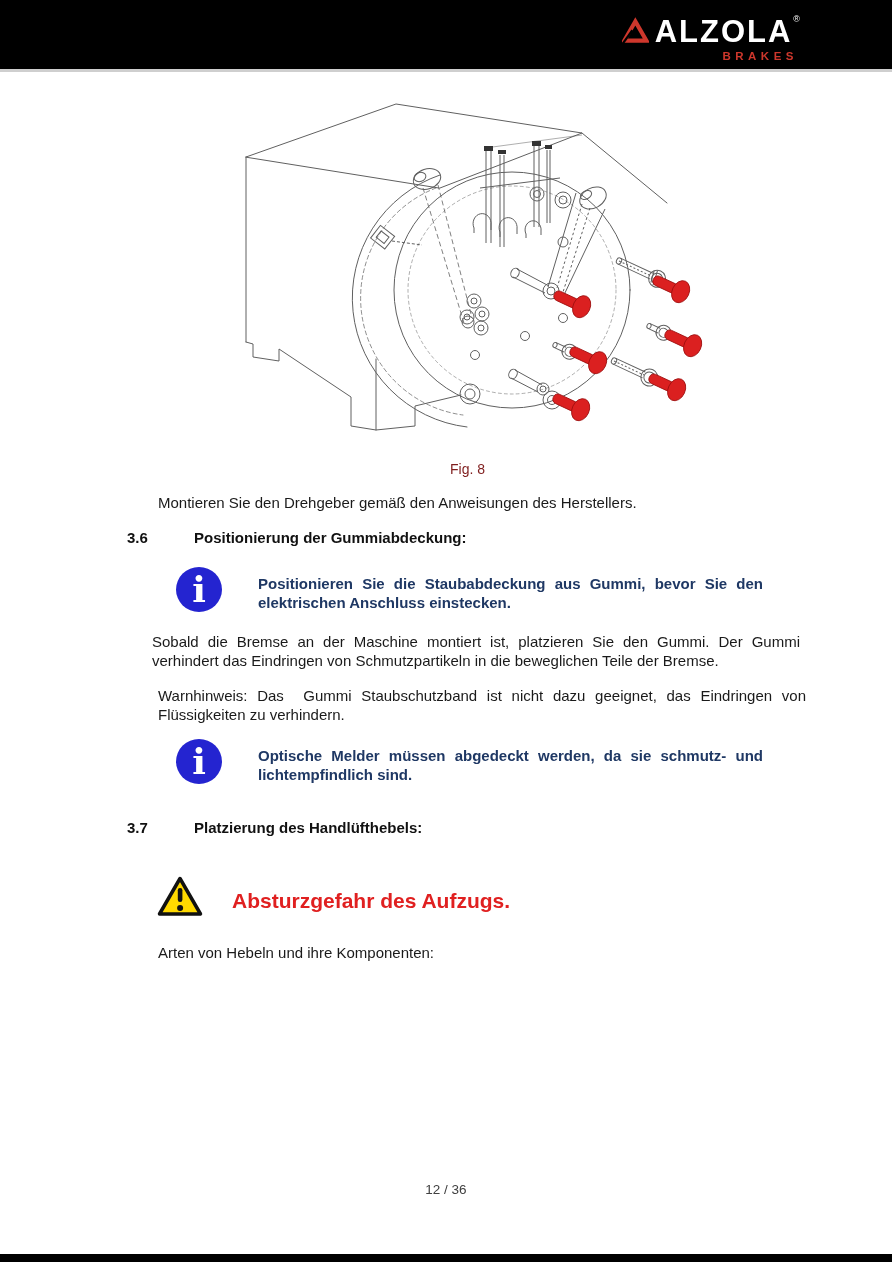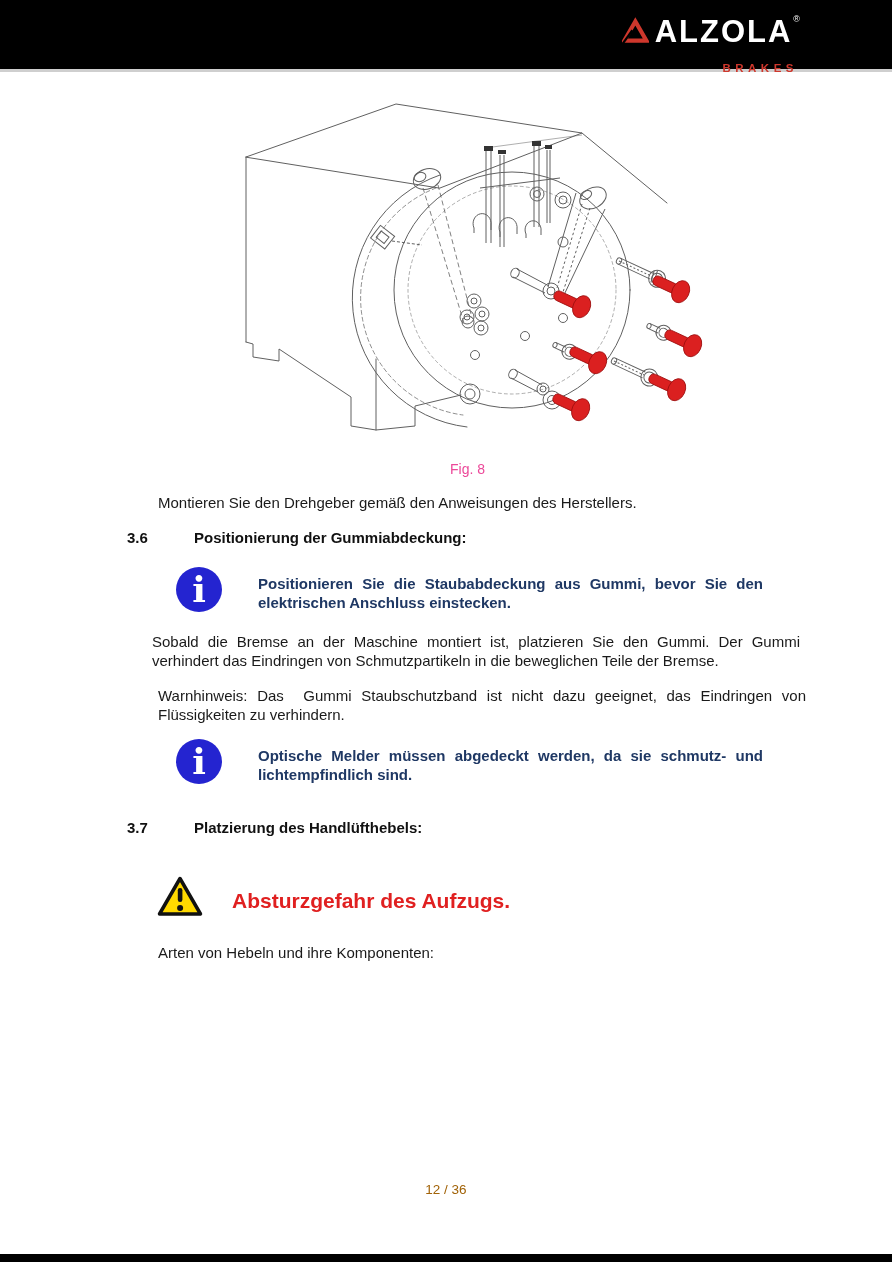--- a/index.html
+++ b/index.html
@@ -5,37 +5,37 @@
   * { margin:0; padding:0; box-sizing:border-box; }
   body { background:#ffffff; font-family:"Liberation Sans", sans-serif; }
   .page { position:relative; width:892px; height:1262px; background:#ffffff; overflow:hidden; margin:0 auto; }
 
   
   .header-bar { position:absolute; top:0; left:0; width:892px; height:72px; background:#000000; border-bottom:3px solid #cfcfcf; }
   .brand { position:absolute; top:13px; left:622px; width:178px; color:#ffffff; }
   .brand-row { display:flex; align-items:center;justify-content:flex-end; }
   .brand-name { font-size:31px; font-weight:bold; letter-spacing:2px; color:#ffffff; margin-left:6px; line-height:1; }
   .brand-reg { font-size:9px; color:#ffffff; align-self:flex-start; margin-top:1px; margin-left:1px; }
-  .brand-sub { text-align:right; font-size:11.5px; font-weight:bold; letter-spacing:4.5px; color:#ce372c; margin-top:13px; padding-right:2px; }
+  .brand-sub { text-align:right; font-size:11.5px; font-weight:bold; letter-spacing:4.5px; color:#ce372c; margin-top:1px; padding-right:2px; }
 
   
   .figure-wrap { position:absolute; top:95px; left:230px; width:475px; height:350px; }
-  .figure-caption { position:absolute; top:461px; left:230px; width:475px; text-align:center; font-size:14px; color:#ec4899; }
+  .figure-caption { position:absolute; top:461px; left:230px; width:475px; text-align:center; font-size:14px; color:#7f1d1d; }
 
   
   .para { position:absolute; font-size:15px; line-height:19px; color:#1a1a1a;margin-left:8px; }
   .just { text-align:justify; text-align-last:left; }
   .heading { position:absolute; left:127px; display:flex; font-size:15px; font-weight:bold; color:#111111;gap:44px; }
   .heading .h-num { width:23px; flex:0 0 23px; }
   .note-text { position:absolute; left:258px; width:505px; font-size:15px; line-height:19px; font-weight:bold; color:#1f3864; text-align:justify; text-align-last:left; }
   .hazard-text { position:absolute; left:232px; font-size:21px; font-weight:bold; color:#e02020; }
   .icon-abs { position:absolute; }
 
   
-  .page-number { position:absolute; top:1182px; left:0; width:892px; text-align:center; font-size:13.5px; color:#a16207; }
+  .page-number { position:absolute; top:1182px; left:0; width:892px; text-align:center; font-size:13.5px; color:#404040; }
   .footer-bar { position:absolute; bottom:0; left:0; width:892px; height:8px; background:#000000; }
 </style>
 </head>
 <body>
 
 <div class="page">
 
   <div class="header-bar">
     <div class="brand">
       <div class="brand-row">

